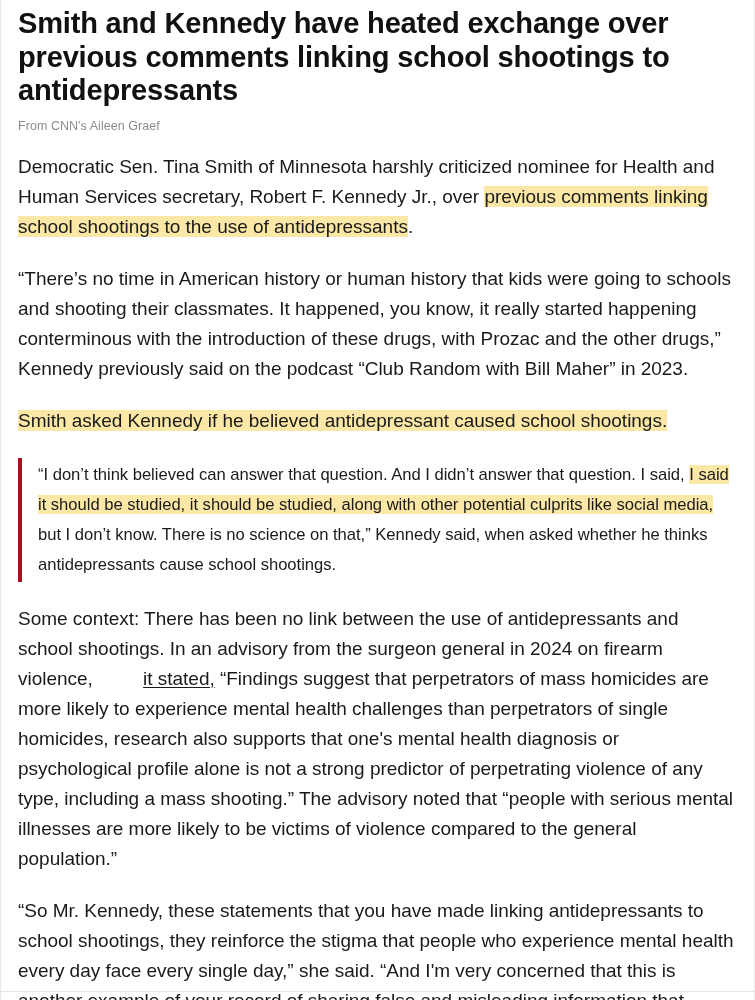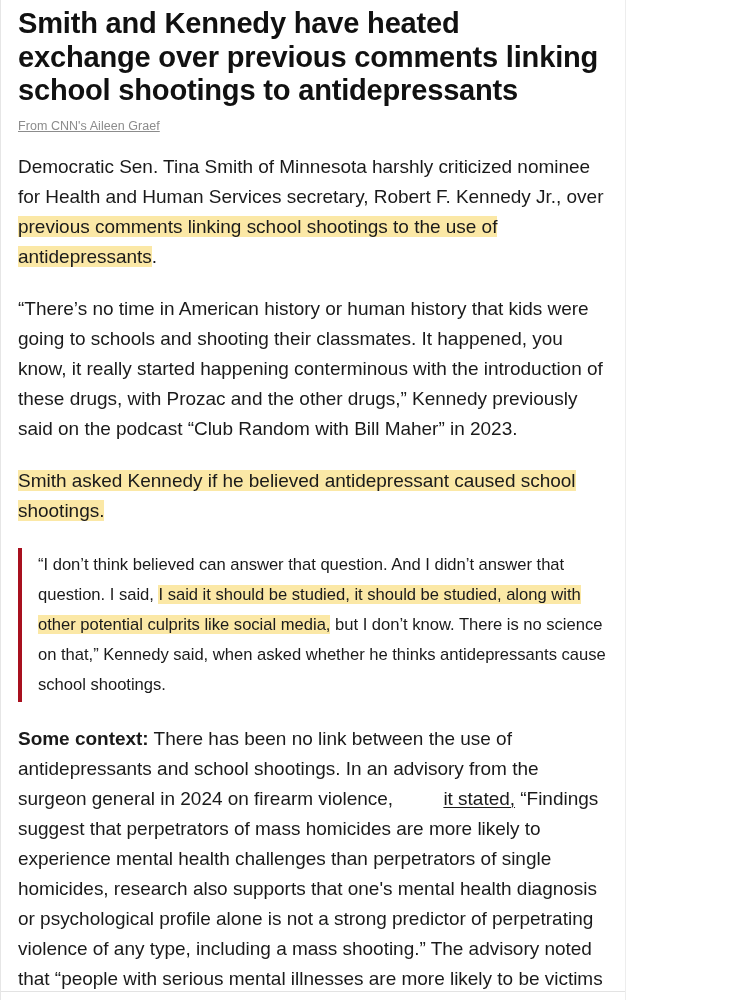--- a/index.html
+++ b/index.html
@@ -11,21 +11,21 @@
     width: 755px;
     height: 1000px;
     overflow: hidden;
     font-family: "Liberation Sans", sans-serif;
     color: #1a1a1a;
     -webkit-font-smoothing: antialiased;
   }
 
   .page {
     position: relative;
-    width: 626px;
+    width: 755px;
     height: 1000px;
     background: #fff;
     box-sizing: border-box;
     border-left: 1px solid #e6e6e6;
     border-right: 1px solid #ededed;
   }
 
   .content {
     padding: 6px 17px 0 17px;
     box-sizing: border-box;
@@ -45,21 +45,20 @@
     transform-origin: left top;
   }
 
   
   .byline {
     font-size: 12.5px;
     line-height: 16px;
     color: #8c8c8c;
     margin: 11px 0 0 0;
     letter-spacing: 0.05px;
-    text-decoration: underline;
   }
 
   
   .body {
     margin-top: 18px;
   }
 
   p.para {
     font-size: 19px;
     line-height: 30px;
@@ -71,21 +70,21 @@
   p.para:last-child { margin-bottom: 0; }
 
   mark.hl {
     background-color: #fbe8a6;
     color: #1a1a1a;
     padding: 0;
     box-decoration-break: clone;
     -webkit-box-decoration-break: clone;
   }
 
-  b.lead-in { font-weight: bold; }
+  b.lead-in { font-weight: normal; }
 
   a.inline-link {
     color: #1a1a1a;
     text-decoration: underline;
     text-underline-offset: 2px;
     text-decoration-thickness: 1px;
     margin-left: 45px;
   }
 
   

